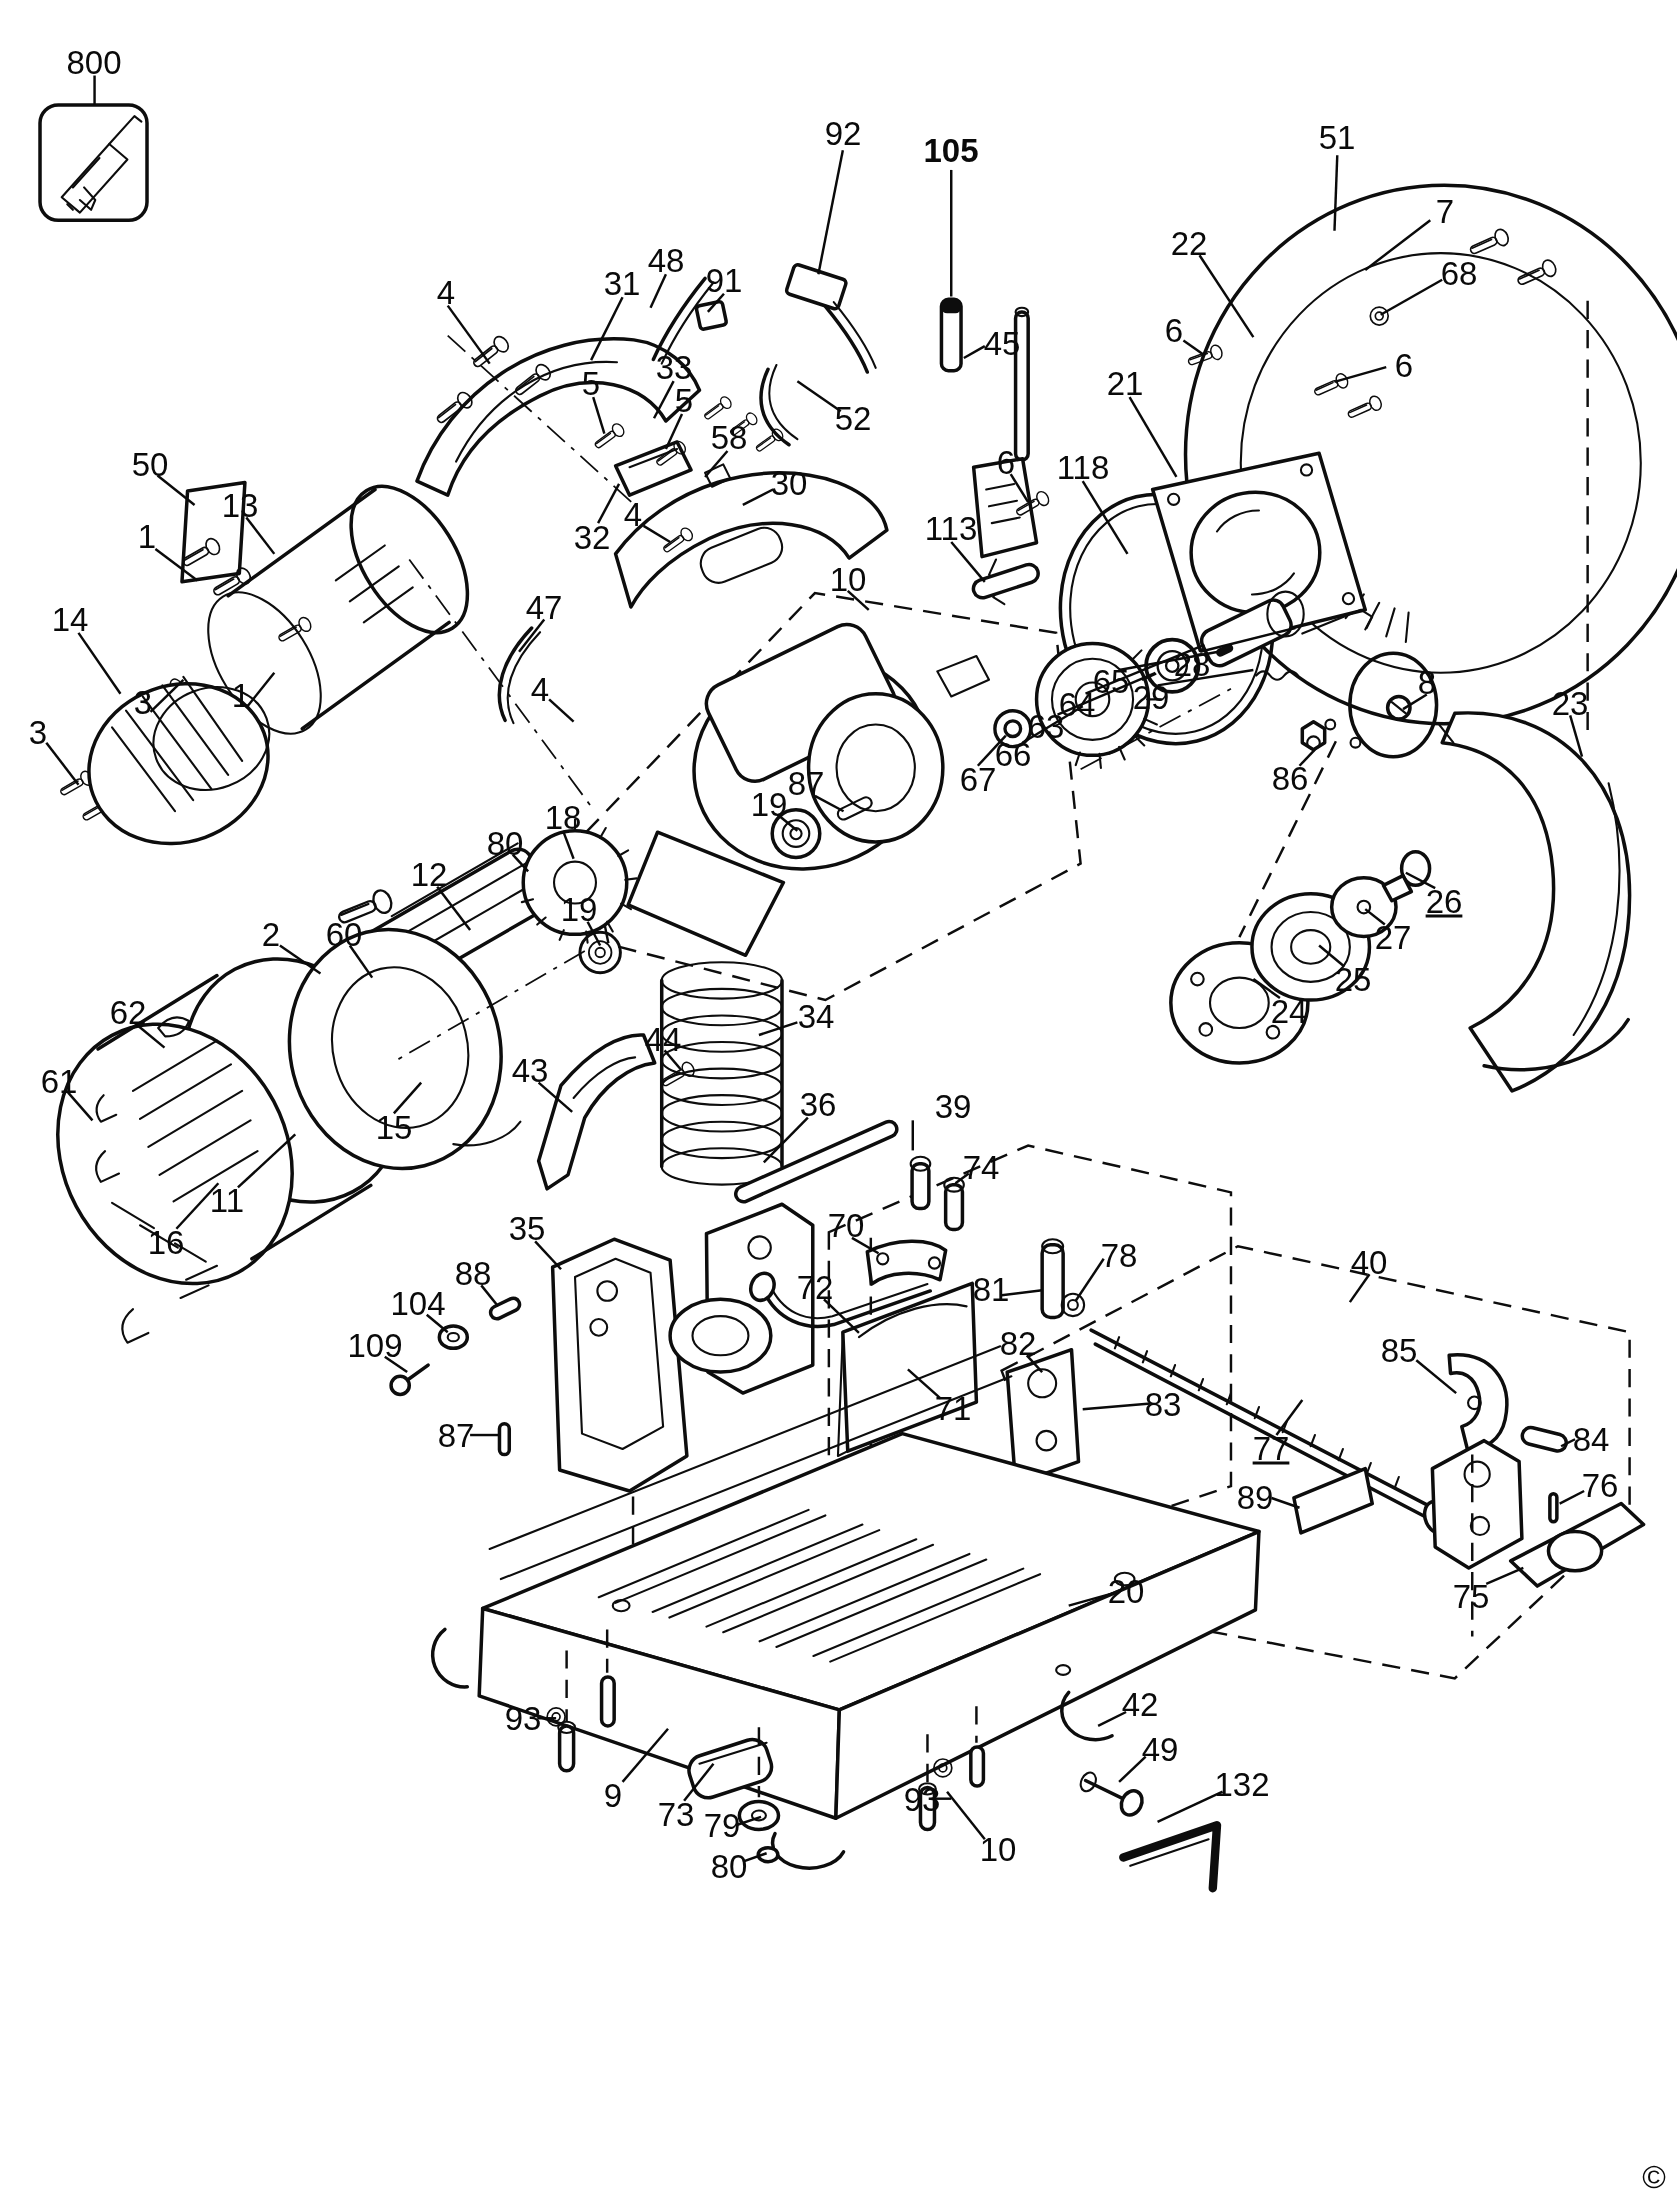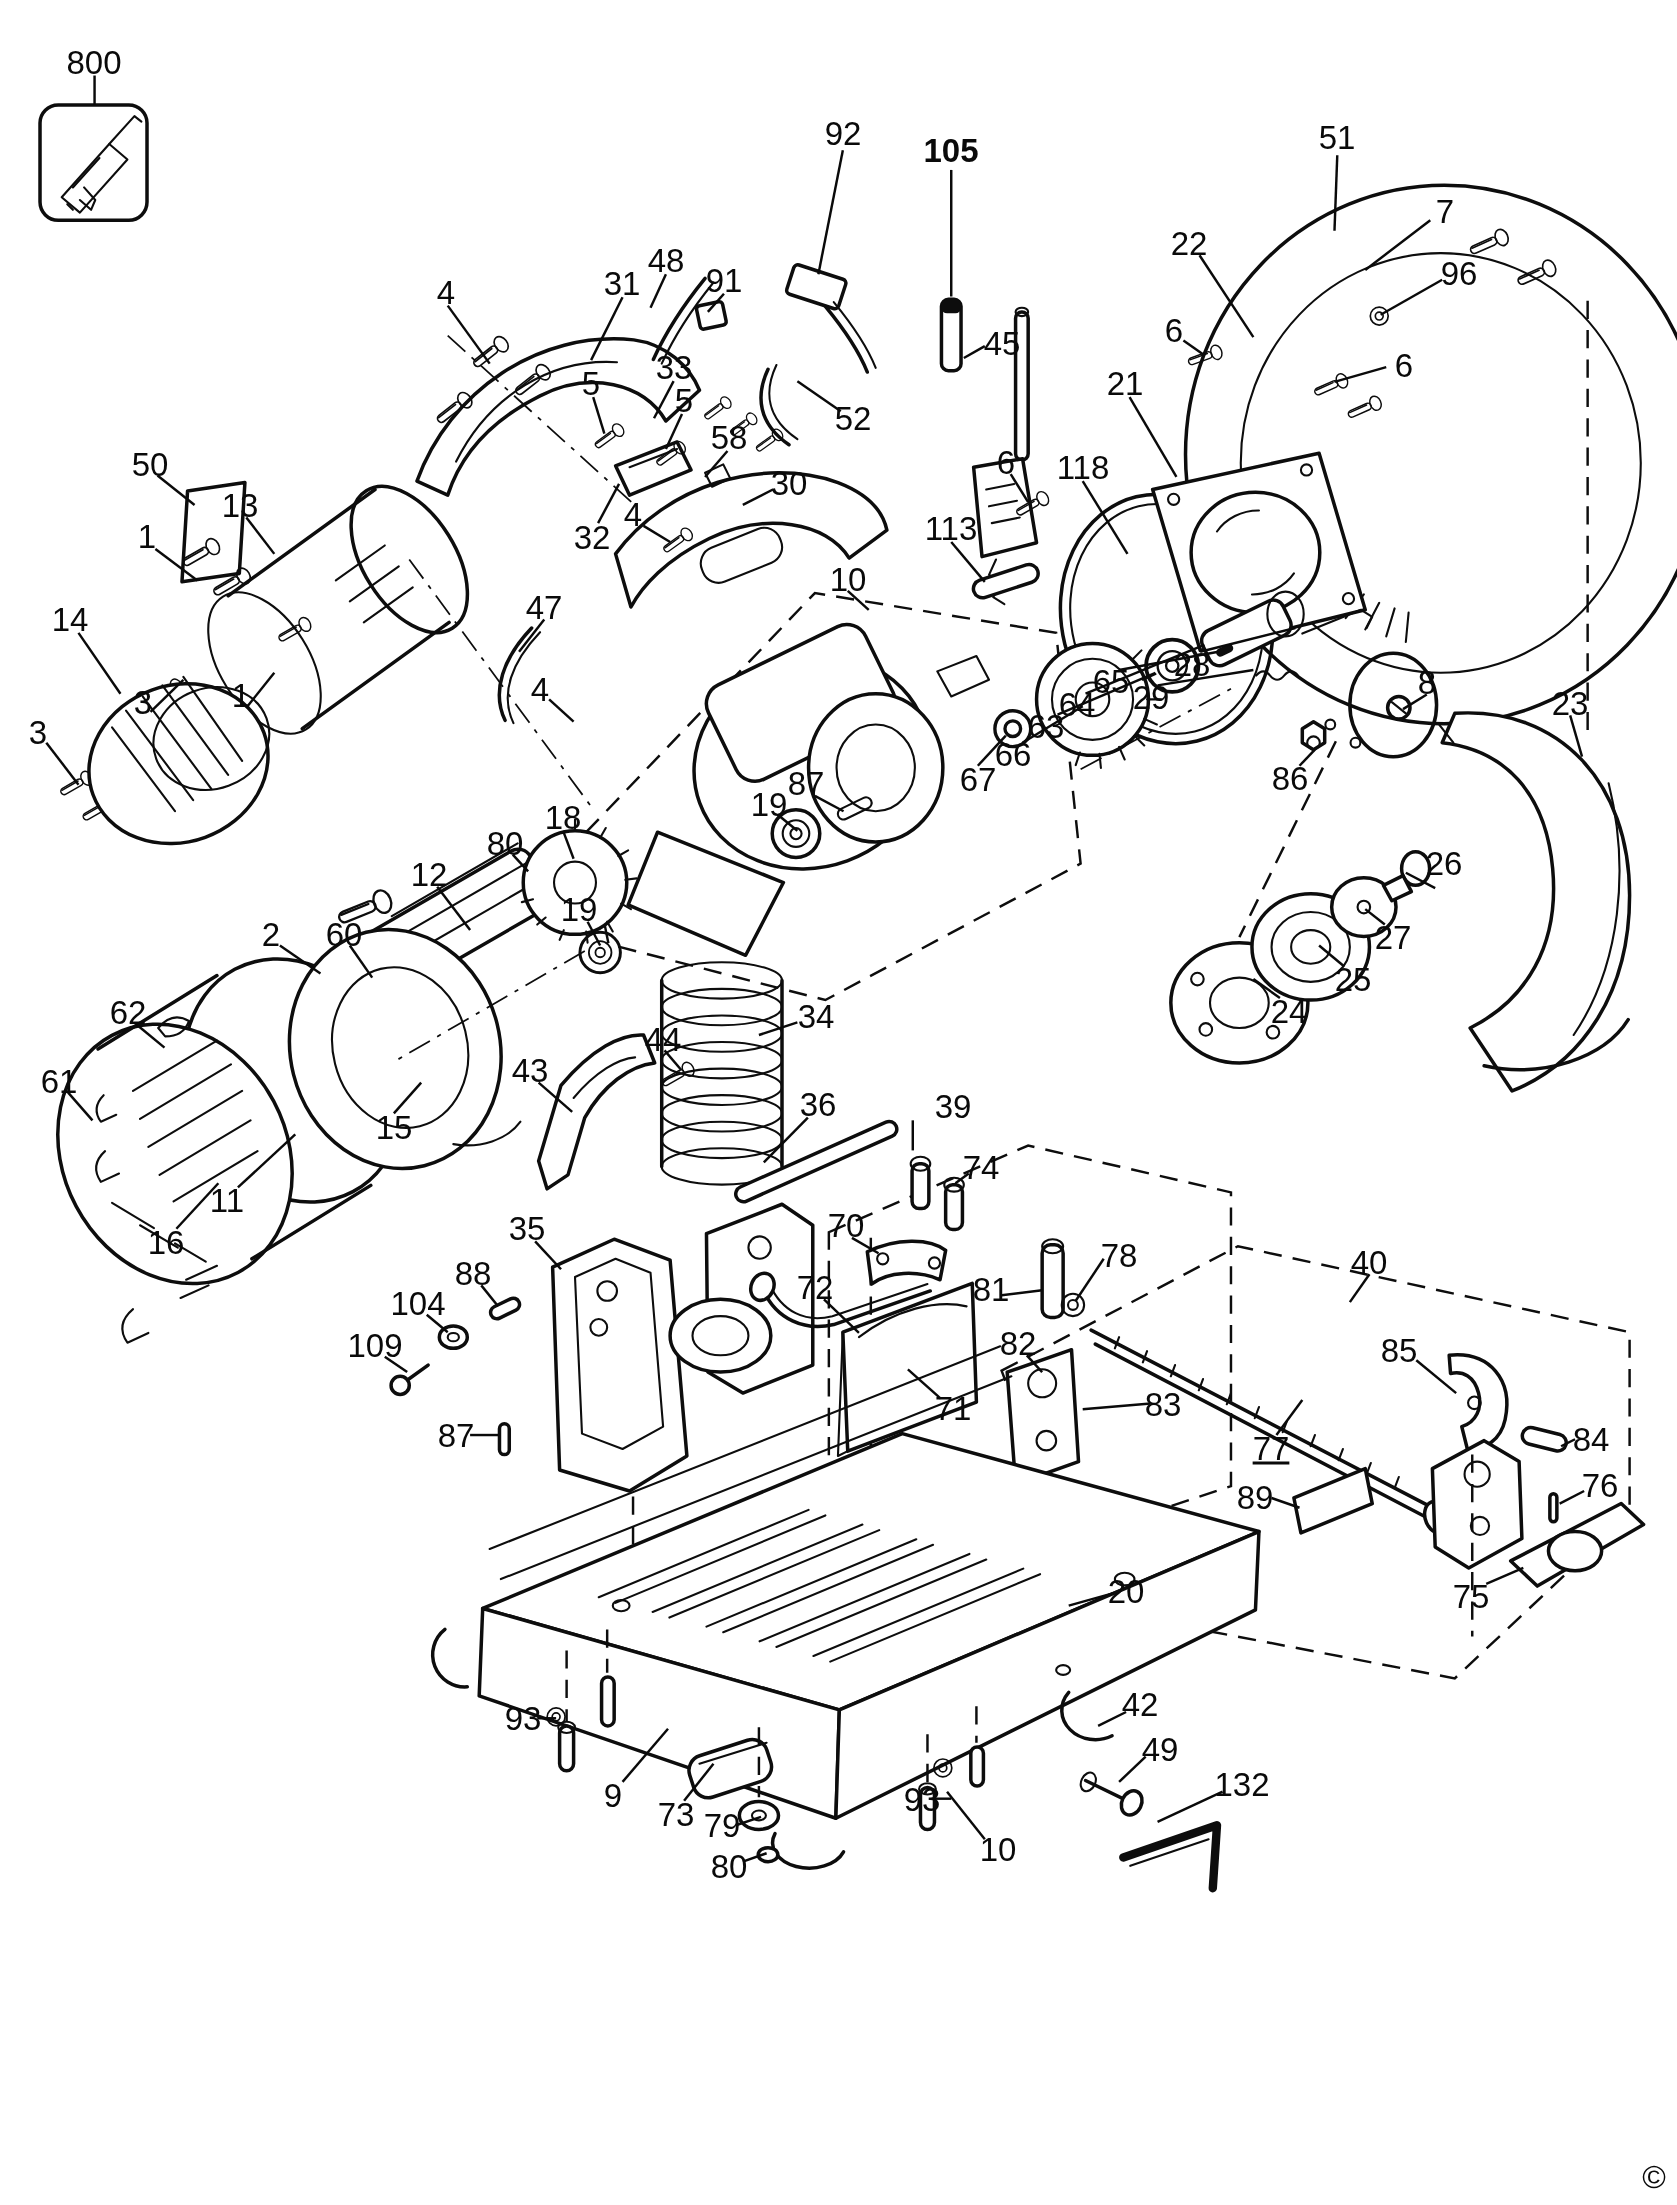--- a/index.html
+++ b/index.html
@@ -470,21 +470,21 @@
       <div class="callout" style="left: 633px; top: 514px;">4</div>
       <div class="callout" style="left: 592px; top: 537px;">32</div>
       <div class="callout" style="left: 848px; top: 579px;">10</div>
       <div class="callout" style="left: 951px; top: 528px;">113</div>
       <div class="callout" style="left: 1006px; top: 462px;">6</div>
       <div class="callout" style="left: 1083px; top: 467px;">118</div>
       <div class="callout" style="left: 1125px; top: 383px; text-align: right;">21</div>
       <div class="callout" style="left: 1189px; top: 243px;">22</div>
       <div class="callout" style="left: 1337px; top: 137px;">51</div>
       <div class="callout" style="left: 1445px; top: 211px;">7</div>
-      <div class="callout" style="left: 1459px; top: 273px;">96</div>
+      <div class="callout" style="left: 1459px; top: 273px;">68</div>
       <div class="callout" style="left: 1174px; top: 330px;">6</div>
       <div class="callout" style="left: 1404px; top: 365px;">6</div>
       <div class="callout" style="left: 150px; top: 464px;">50</div>
       <div class="callout" style="left: 147px; top: 536px;">1</div>
       <div class="callout" style="left: 240px; top: 505px;">13</div>
       <div class="callout" style="left: 70px; top: 619px;">14</div>
       <div class="callout" style="left: 143px; top: 702px;">3</div>
       <div class="callout" style="left: 241px; top: 695px;">1</div>
       <div class="callout" style="left: 38px; top: 732px;">3</div>
       <div class="callout" style="left: 544px; top: 607px;">47</div>
@@ -498,21 +498,21 @@
       <div class="callout" style="left: 978px; top: 779px;">67</div>
       <div class="callout" style="left: 1013px; top: 754px;">66</div>
       <div class="callout" style="left: 1046px; top: 726px;">63</div>
       <div class="callout" style="left: 1077px; top: 704px;">64</div>
       <div class="callout" style="left: 1111px; top: 681px;">65</div>
       <div class="callout" style="left: 1151px; top: 697px;">29</div>
       <div class="callout" style="left: 1192px; top: 664px;">28</div>
       <div class="callout" style="left: 1290px; top: 778px;">86</div>
       <div class="callout" style="left: 1427px; top: 682px;">8</div>
       <div class="callout" style="left: 1570px; top: 703px;">23</div>
-      <div class="callout" style="left: 1444px; top: 863px;">26</div>
+      <div class="callout" style="left: 1444px; top: 901px; text-decoration: underline;">26</div>
       <div class="callout" style="left: 1393px; top: 937px;">27</div>
       <div class="callout" style="left: 1353px; top: 979px;">25</div>
       <div class="callout" style="left: 1289px; top: 1011px;">24</div>
       <div class="callout" style="left: 271px; top: 934px;">2</div>
       <div class="callout" style="left: 344px; top: 934px;">60</div>
       <div class="callout" style="left: 128px; top: 1012px;">62</div>
       <div class="callout" style="left: 59px; top: 1081px;">61</div>
       <div class="callout" style="left: 394px; top: 1127px;">15</div>
       <div class="callout" style="left: 227px; top: 1200px;">11</div>
       <div class="callout" style="left: 166px; top: 1242px;">16</div>

